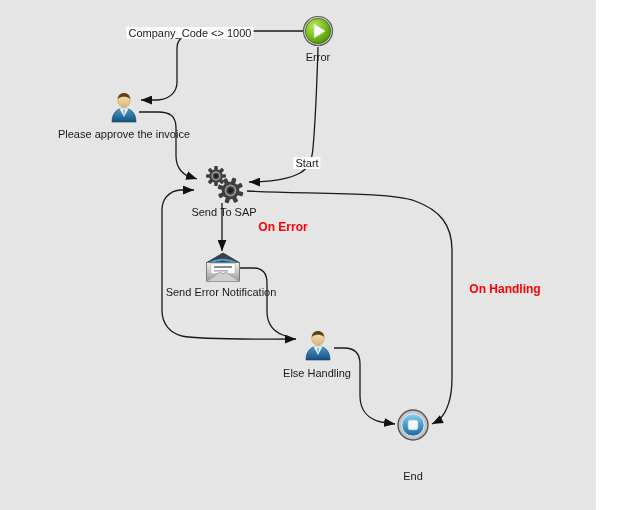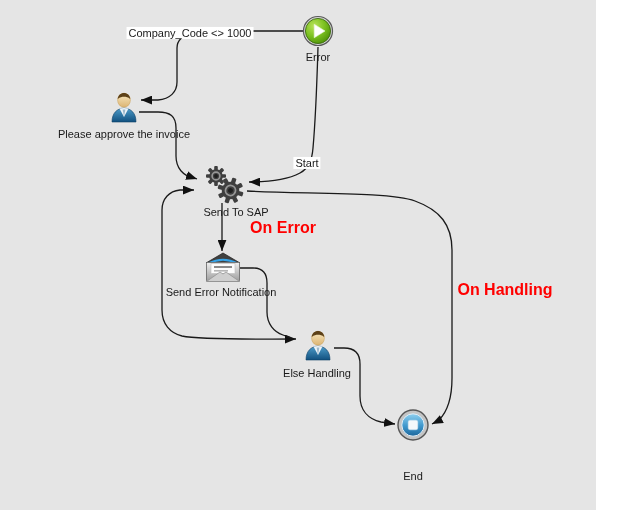--- a/index.html
+++ b/index.html
@@ -7,21 +7,21 @@
     position:relative;width:596px;height:510px;background:#e5e5e5;
     font-family:"Liberation Sans",sans-serif;overflow:hidden;
   }
   #edges{position:absolute;left:0;top:0;}
   .node-icon{position:absolute;}
   .lbl{
     position:absolute;transform:translate(-50%,-50%);
     font-size:11px;color:#1a1a1a;white-space:nowrap;line-height:1.1;
   }
   .lbl.bg{background:#ffffff;padding:0 2px;}
-  .lbl.cond{color:#ff0000;font-weight:bold;font-size:16px;}
+  .lbl.cond{color:#ff0000;font-weight:bold;font-size:12px;}
 </style>
 </head>
 <body>
 
 <div id="canvas">
 
   <svg id="edges" width="624" height="510">
     <defs>
       <marker id="arr" viewBox="0 0 10 8" refX="10" refY="4" markerWidth="11" markerHeight="9" markerUnits="userSpaceOnUse" orient="auto">
         <path d="M0,0 L10,4 L0,8 Z" fill="#111"></path>
@@ -145,18 +145,18 @@
   </svg>
 
   <svg class="node-icon" style="left:395px;top:407px;" width="36" height="36">
     <circle cx="18" cy="18" r="15" fill="#c4c4c4" stroke="#555555" stroke-width="1.4"></circle>
     <circle cx="18" cy="18" r="11.2" fill="url(#blueGrad)" stroke="#e3eef6" stroke-width="1"></circle>
     <rect x="13.2" y="13.2" width="9.6" height="9.6" rx="1.8" fill="#f4f8fb" stroke="#cfe2ef" stroke-width="0.5"></rect>
   </svg>
 
   <div class="lbl" style="left:318px;top:57px;">Error</div>
   <div class="lbl" style="left:124px;top:134px;">Please approve the invoice</div>
-  <div class="lbl" style="left:236px;top:212px;">Send To SAP</div>
+  <div class="lbl" style="left:224px;top:212px;">Send To SAP</div>
   <div class="lbl" style="left:221px;top:292px;text-align:center;">Send Error Notification</div>
   <div class="lbl" style="left:317px;top:373px;">Else Handling</div>
   <div class="lbl" style="left:413px;top:476px;">End</div>
 
 </div>
 
 </body></html>

